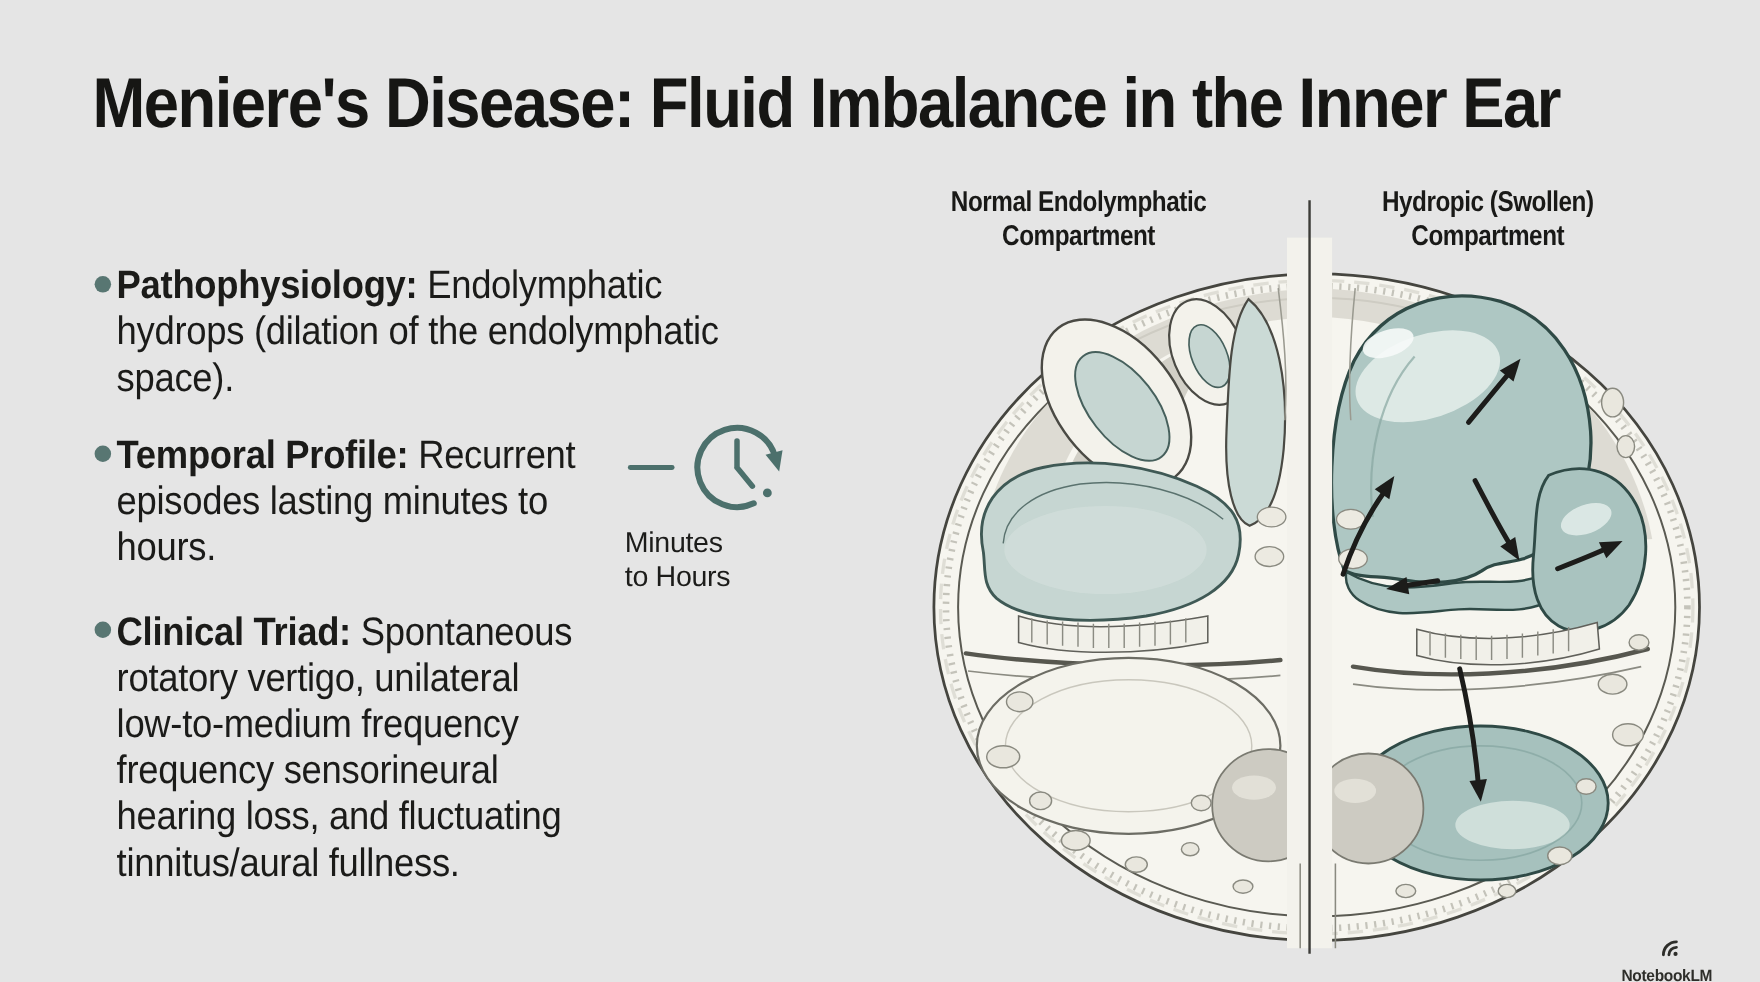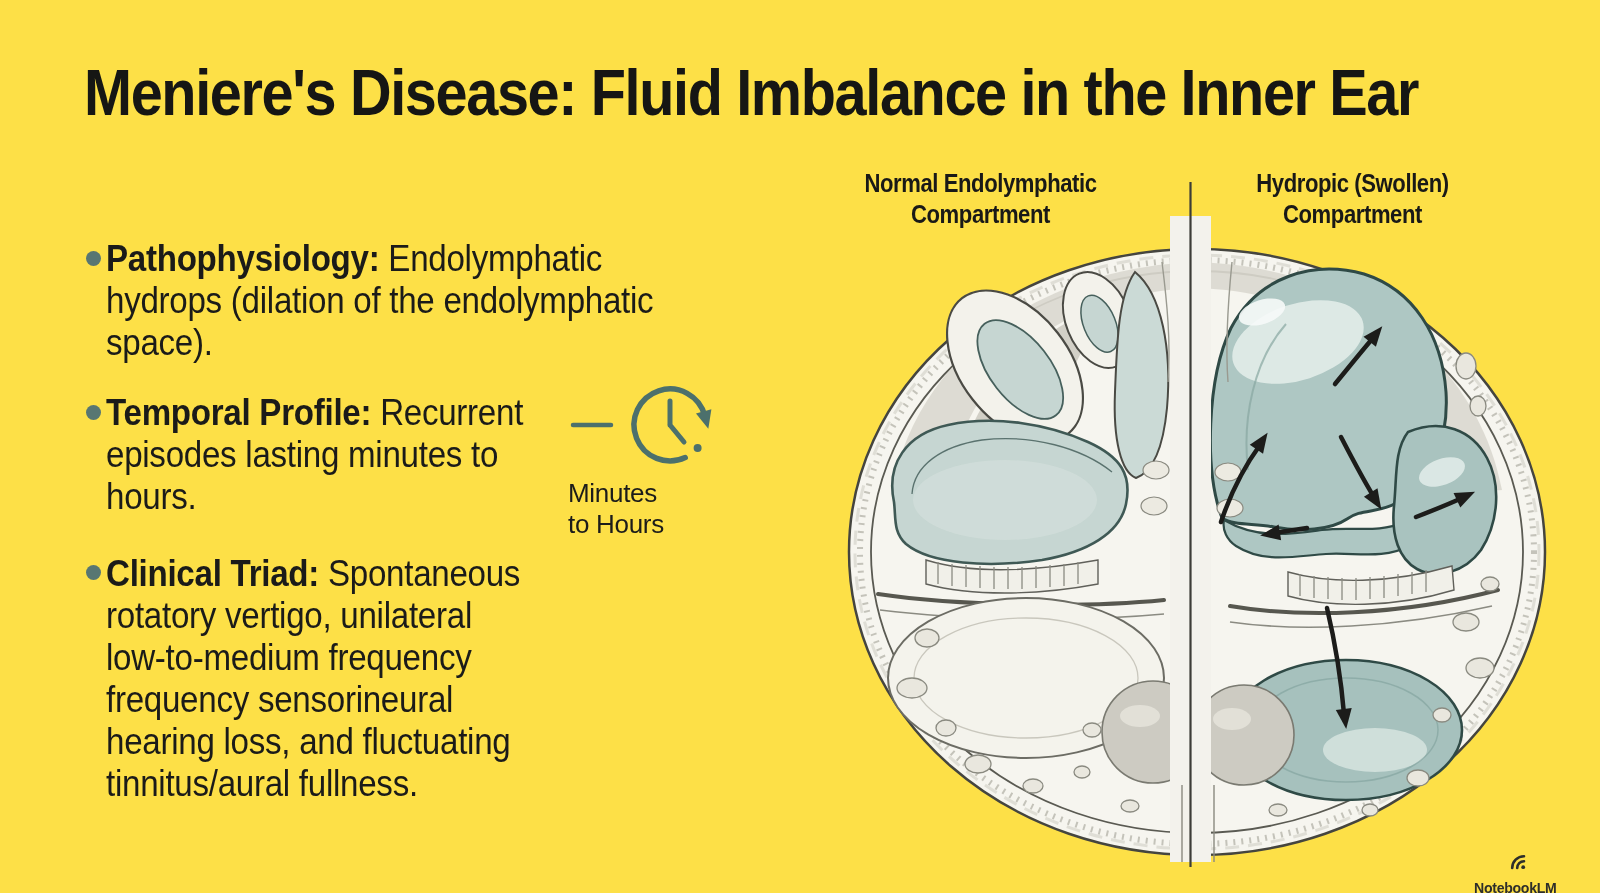--- a/index.html
+++ b/index.html
@@ -1,18 +1,18 @@
 <!DOCTYPE html>
 <html><head>
 <meta charset="utf-8">
 <style>
   html,body{margin:0;padding:0;background:#b8b6ae;}
   .stage{
     position:relative;width:1600px;height:893px;overflow:hidden;
-    background:#fde047;
+    background:#e5e5e5;
     font-family:"Liberation Sans","DejaVu Sans",sans-serif;
     color:#1B1B19;
   }
   .abs{position:absolute;}
   .page-title{
     left:84px;top:56px;width:1560px;
     font-size:64px;font-weight:700;letter-spacing:-1.5px;
     transform:scaleX(0.90);transform-origin:left top;
     color:#161614;white-space:nowrap;
   }

